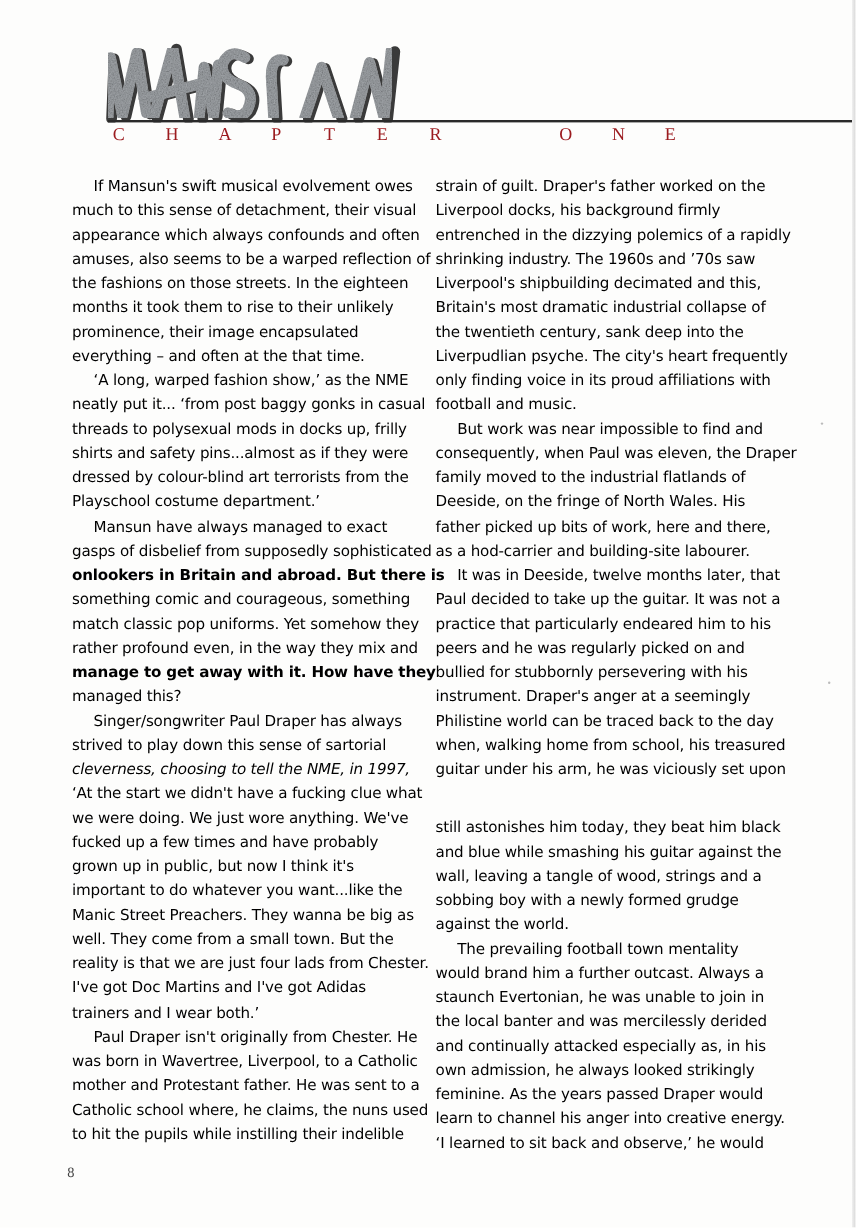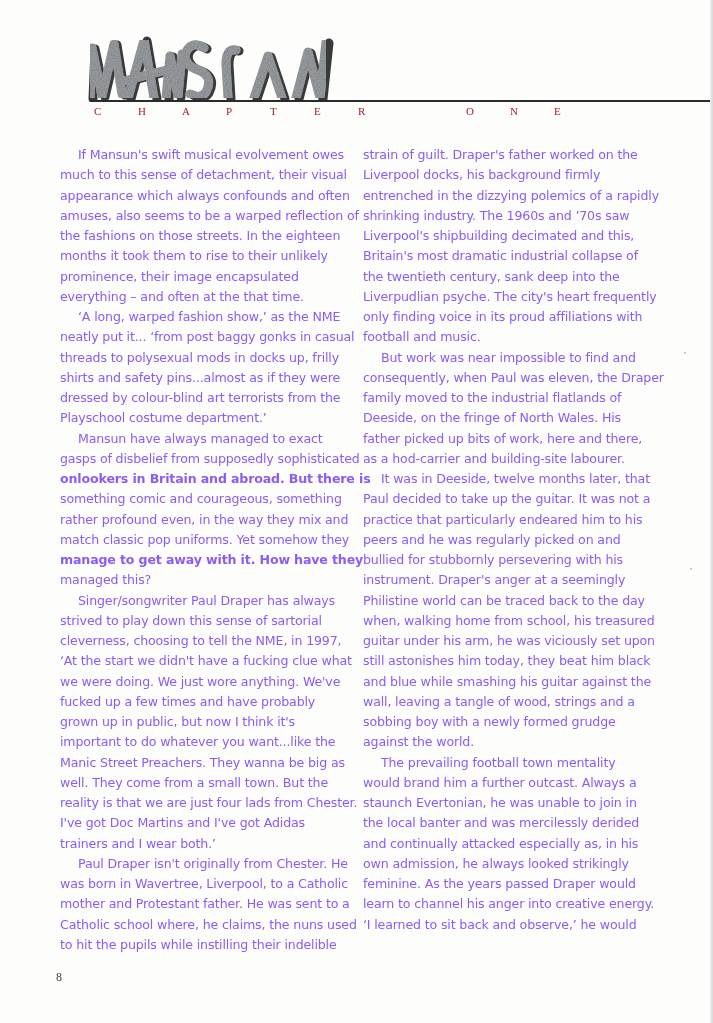--- a/index.html
+++ b/index.html
@@ -36,36 +36,36 @@
       top: 100px;
       width: 620px;
       height: 2px;
       background: #2a2a2a;
     }
     .chapter-label {
       position: absolute;
       left: 94px;
       top: 105px;
       font-family: "Liberation Serif", serif;
-      font-size: 11px;
+      font-size: 15px;
       color: #9b1b1f;
       letter-spacing: 0;
       white-space: nowrap;
     }
     .chapter-label span {
       display: inline-block;
     }
     .col {
       position: absolute;
       top: 145px;
       width: 290px;
       font-family: "DejaVu Sans", sans-serif;
       font-size: 12.6px;
       line-height: 20.25px;
-      color: #8b5cf6;
+      color: #000000;
       letter-spacing: -0.15px;
     }
     .col-left { left: 60px; }
     .col-right { left: 363px; }
     .col p {
       margin: 0;
       text-indent: 18px;
     }
     .col p.cont {
       text-indent: 0;
@@ -147,29 +147,29 @@
       <span class="line" style="text-indent: 0px;">threads to polysexual mods in docks up, frilly</span>
       <span class="line" style="text-indent: 0px;">shirts and safety pins...almost as if they were</span>
       <span class="line" style="text-indent: 0px;">dressed by colour-blind art terrorists from the</span>
       <span class="line" style="text-indent: 0px;">Playschool costume department.’</span>
     </p>
     <p>
       <span class="line" style="text-indent: 18px;">Mansun have always managed to exact</span>
       <span class="line" style="text-indent: 0px;">gasps of disbelief from supposedly sophisticated</span>
       <span class="line" style="text-indent: 0px; font-weight: bold;">onlookers in Britain and abroad. But there is</span>
       <span class="line" style="text-indent: 0px;">something comic and courageous, something</span>
+      <span class="line" style="text-indent: 0px;">match classic pop uniforms. Yet somehow they</span>
       <span class="line" style="text-indent: 0px;">rather profound even, in the way they mix and</span>
-      <span class="line" style="text-indent: 0px;">match classic pop uniforms. Yet somehow they</span>
       <span class="line" style="text-indent: 0px; font-weight: bold;">manage to get away with it. How have they</span>
       <span class="line" style="text-indent: 0px;">managed this?</span>
     </p>
     <p>
       <span class="line" style="text-indent: 18px;">Singer/songwriter Paul Draper has always</span>
       <span class="line" style="text-indent: 0px;">strived to play down this sense of sartorial</span>
-      <span class="line" style="text-indent: 0px;">cleverness, choosing to tell the NME, in 1997,</span>
+      <span class="line" style="text-indent: 0px; font-style: italic;">cleverness, choosing to tell the NME, in 1997,</span>
       <span class="line" style="text-indent: 0px;">‘At the start we didn't have a fucking clue what</span>
       <span class="line" style="text-indent: 0px;">we were doing. We just wore anything. We've</span>
       <span class="line" style="text-indent: 0px;">fucked up a few times and have probably</span>
       <span class="line" style="text-indent: 0px;">grown up in public, but now I think it's</span>
       <span class="line" style="text-indent: 0px;">important to do whatever you want...like the</span>
       <span class="line" style="text-indent: 0px;">Manic Street Preachers. They wanna be big as</span>
       <span class="line" style="text-indent: 0px;">well. They come from a small town. But the</span>
       <span class="line" style="text-indent: 0px;">reality is that we are just four lads from Chester.</span>
       <span class="line" style="text-indent: 0px;">I've got Doc Martins and I've got Adidas</span>
       <span class="line" style="text-indent: 0px;">trainers and I wear both.’</span>
@@ -206,21 +206,21 @@
     <p>
       <span class="line" style="text-indent: 18px;">It was in Deeside, twelve months later, that</span>
       <span class="line" style="text-indent: 0px;">Paul decided to take up the guitar. It was not a</span>
       <span class="line" style="text-indent: 0px;">practice that particularly endeared him to his</span>
       <span class="line" style="text-indent: 0px;">peers and he was regularly picked on and</span>
       <span class="line" style="text-indent: 0px;">bullied for stubbornly persevering with his</span>
       <span class="line" style="text-indent: 0px;">instrument. Draper's anger at a seemingly</span>
       <span class="line" style="text-indent: 0px;">Philistine world can be traced back to the day</span>
       <span class="line" style="text-indent: 0px;">when, walking home from school, his treasured</span>
       <span class="line" style="text-indent: 0px;">guitar under his arm, he was viciously set upon</span>
-      <span class="line" style="text-indent: 0px;">still astonishes him today, they beat him black</span>
+      <span class="line" style="text-indent: 0px; margin-top: 28px;">still astonishes him today, they beat him black</span>
       <span class="line" style="text-indent: 0px;">and blue while smashing his guitar against the</span>
       <span class="line" style="text-indent: 0px;">wall, leaving a tangle of wood, strings and a</span>
       <span class="line" style="text-indent: 0px;">sobbing boy with a newly formed grudge</span>
       <span class="line" style="text-indent: 0px;">against the world.</span>
     </p>
     <p>
       <span class="line" style="text-indent: 18px;">The prevailing football town mentality</span>
       <span class="line" style="text-indent: 0px;">would brand him a further outcast. Always a</span>
       <span class="line" style="text-indent: 0px;">staunch Evertonian, he was unable to join in</span>
       <span class="line" style="text-indent: 0px;">the local banter and was mercilessly derided</span>

